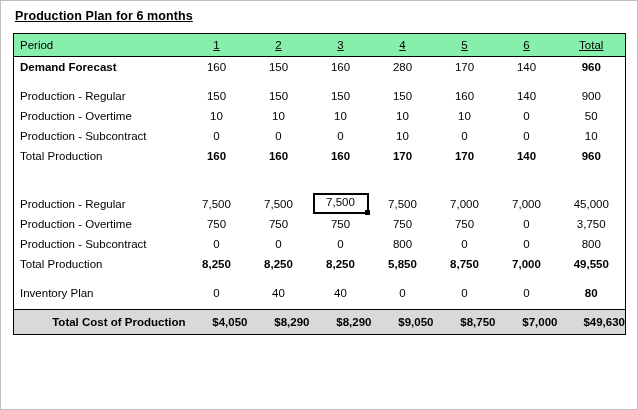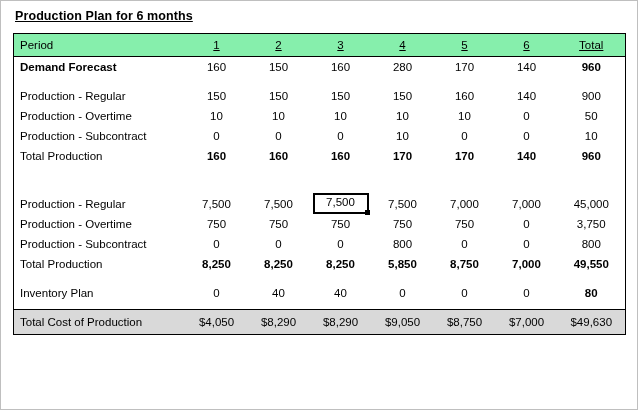--- a/index.html
+++ b/index.html
@@ -76,24 +76,25 @@
   }
   
   .b { font-weight: bold; }
   
   tr.spacer td { height: 9px; }
   tr.spacer-sm td { height: 6px; }
 
   
   tr.footer td {
     background: #d9d9d9;
-    font-weight: normal;
+    font-weight: bold;
     border-top: 1px solid #000000;
     border-bottom: 1.5px solid #000000;
     height: 24px;
+    text-align: right;
   }
   
   table { border-left: 1.5px solid #000000; border-right: 1.5px solid #000000; }
 
   
   .selected {
     position: relative;
   }
   .selected .cellbox {
     display: block;

